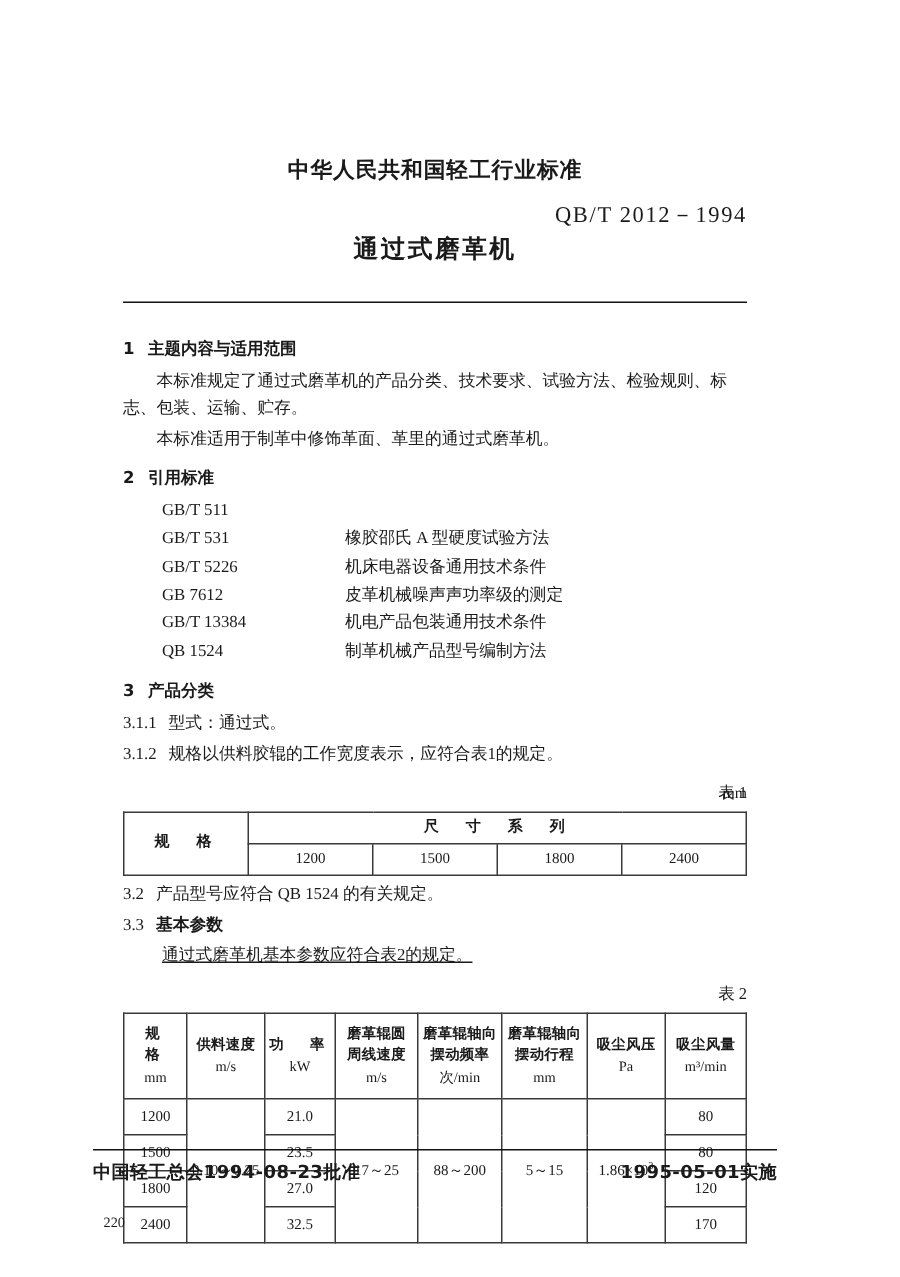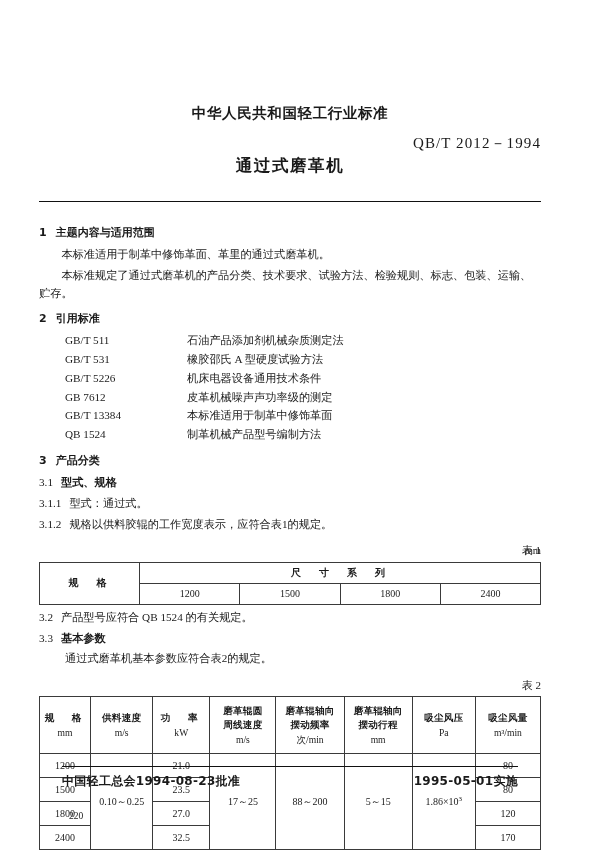--- a/index.html
+++ b/index.html
@@ -14,21 +14,21 @@
     color: #1a1a1a;
     overflow: hidden;
     position: relative;
   }
   .page {
     position: absolute;
     left: 0; top: 0;
     width: 580px;
     height: 851px;
     box-sizing: border-box;
-    padding: 0 39px;
+    padding: 0 82px;
   }
 
   
   .title-block {
     padding-top: 104px;
   }
   .org-line {
     text-align: center;
     font-size: 14.5px;
     font-weight: bold;
@@ -97,21 +97,21 @@
     line-height: 1.55;
     gap: 40px;
   }
   .ref-code {
     flex: 0 0 auto;
     min-width: 82px;
     font-family: "Liberation Serif", serif;
   }
   .ref-name { flex: 1 1 auto; }
 
-  .sub-indent { padding-left: 26px; margin-top: 2px; }
+  .sub-indent { padding-left: 26px; margin-top: 2px; text-decoration: underline; }
 
   
   .tbl-cap {
     text-align: right;
     font-size: 11px;
     margin-top: 9px;
     margin-bottom: 2px;
     position: relative;
   }
   .tbl-unit {
@@ -207,61 +207,56 @@
     <div class="doc-title">通过式磨革机</div>
     <div class="rule-top"></div>
   </div>
 
   <div class="body">
 
     <div class="h-num">
       <span>1</span>
       <span>主题内容与适用范围</span>
     </div>
+    <div class="para">本标准规定了通过式磨革机的产品分类、技术要求、试验方法、检验规则、标志、包装、运输、贮存。</div>
     <div class="para">本标准适用于制革中修饰革面、革里的通过式磨革机。</div>
-    <div class="para">本标准规定了通过式磨革机的产品分类、技术要求、试验方法、检验规则、标志、包装、运输、贮存。</div>
 
     <div class="h-num">
       <span>2</span>
       <span>引用标准</span>
     </div>
     <div class="ref-list">
       <div class="ref-item">
         <span class="ref-code">GB/T 511</span>
-        <span class="ref-name">石油产品添加剂机械杂质测定法</span>
       </div>
       <div class="ref-item">
         <span class="ref-code">GB/T 531</span>
         <span class="ref-name">橡胶邵氏 A 型硬度试验方法</span>
       </div>
       <div class="ref-item">
         <span class="ref-code">GB/T 5226</span>
         <span class="ref-name">机床电器设备通用技术条件</span>
       </div>
       <div class="ref-item">
         <span class="ref-code">GB 7612</span>
         <span class="ref-name">皮革机械噪声声功率级的测定</span>
       </div>
       <div class="ref-item">
         <span class="ref-code">GB/T 13384</span>
-        <span class="ref-name">本标准适用于制革中修饰革面</span>
+        <span class="ref-name">机电产品包装通用技术条件</span>
       </div>
       <div class="ref-item">
         <span class="ref-code">QB 1524</span>
         <span class="ref-name">制革机械产品型号编制方法</span>
       </div>
     </div>
 
     <div class="h-num">
       <span>3</span>
       <span>产品分类</span>
-    </div>
-    <div class="clause bold">
-      <span class="cnum">3.1</span>
-      <span class="ctext">型式、规格</span>
     </div>
     <div class="clause">
       <span class="cnum">3.1.1</span>
       <span class="ctext">型式：通过式。</span>
     </div>
     <div class="clause">
       <span class="cnum">3.1.2</span>
       <span class="ctext">规格以供料胶辊的工作宽度表示，应符合表1的规定。</span>
     </div>
 

